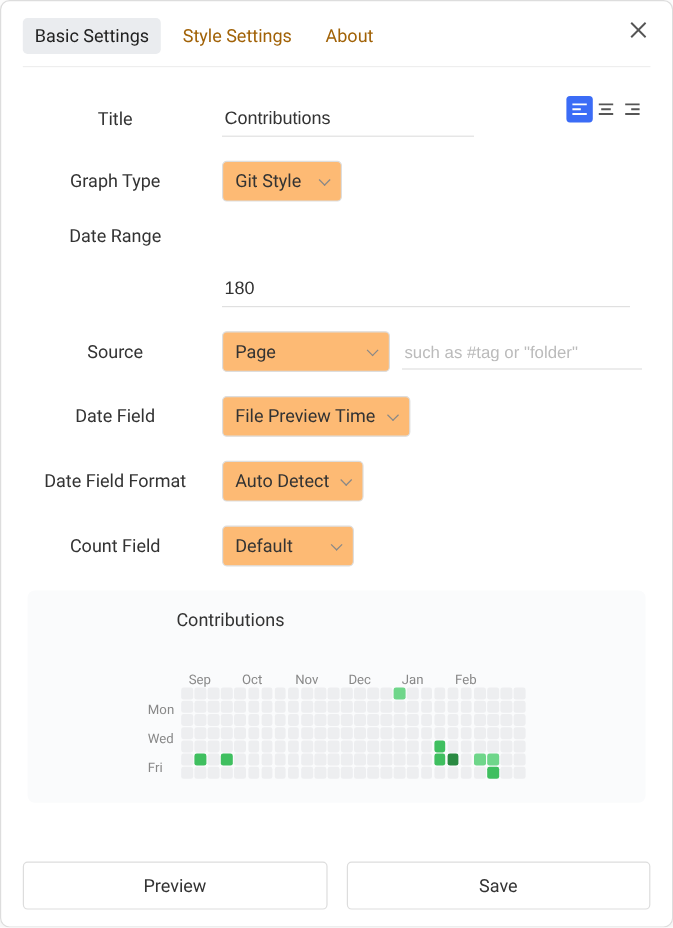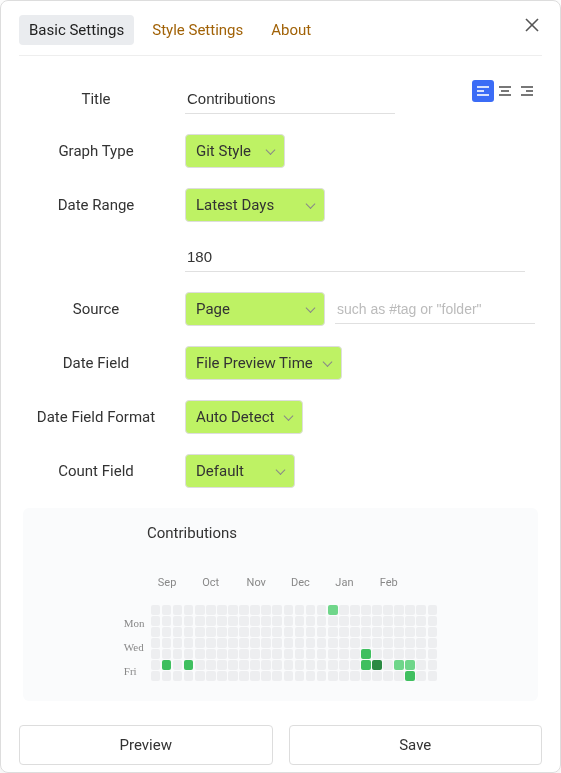--- a/index.html
+++ b/index.html
@@ -76,21 +76,21 @@
       background: transparent;
       color: #333;
     }
     .text-input::placeholder { color: #bbb; }
     .title-input { width: 210px; }
     .select {
       border: 1px solid #ddd;
       border-radius: 4px;
       padding: 7px 28px 7px 10px;
       font-size: 15px;
-      background: #bef264;
+      background: #fdba74;
       cursor: pointer;
       position: relative;
       display: inline-flex;
       align-items: center;
       min-width: 100px;
     }
     .select::after {
       content: "";
       position: absolute;
       right: 10px;
@@ -151,30 +151,29 @@
       align-items: center;
     }
     .chart {
       display: flex;
       flex-direction: column;
     }
     .month-row {
       display: flex;
       gap: 0;
       margin-left: 34px;
-      margin-bottom: 16px;
+      margin-bottom: 0;
     }
     .month-lbl {
       width: 44.4px;
       font-size: 11px;
       color: #888;
     }
     .grid-body {
       display: flex;
-      font-family: Liberation Serif, serif;
     }
     .day-labels {
       display: flex;
       flex-direction: column;
       justify-content: flex-start;
       margin-right: 6px;
       height: 84px;
       padding-top: 12px;
     }
     .day-lbl {
@@ -280,23 +279,20 @@
 
     <div class="row">
       <div class="label">Graph Type</div>
       <div class="select">
           <span>Git Style</span>
         </div>
     </div>
 
     <div class="row">
       <div class="label">Date Range</div>
-      <div class="select" style="min-width:140px">
-          <span>Latest Days</span>
-        </div>
     </div>
 
     <div class="row">
       <div class="label"></div>
       <input class="text-input num-input" value="180" style="">
     </div>
 
     <div class="row">
       <div class="label">Source</div>
       <div class="select" style="min-width:140px">

